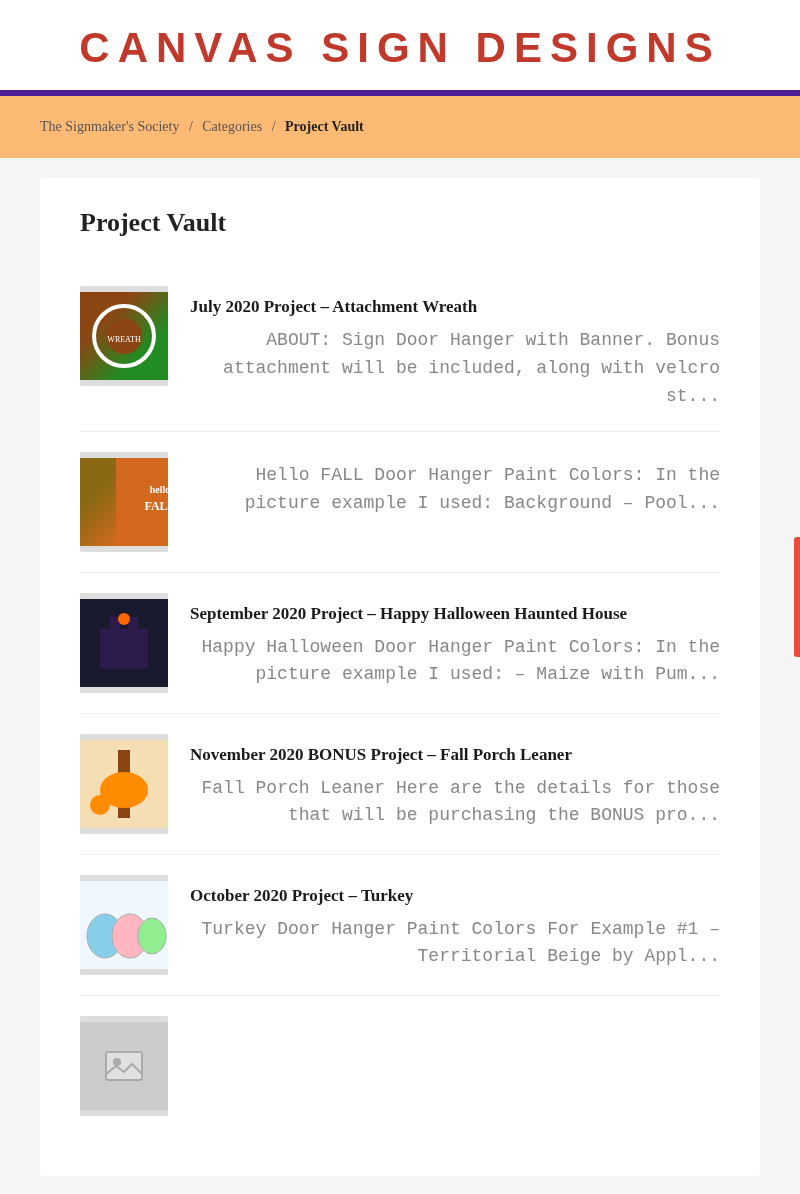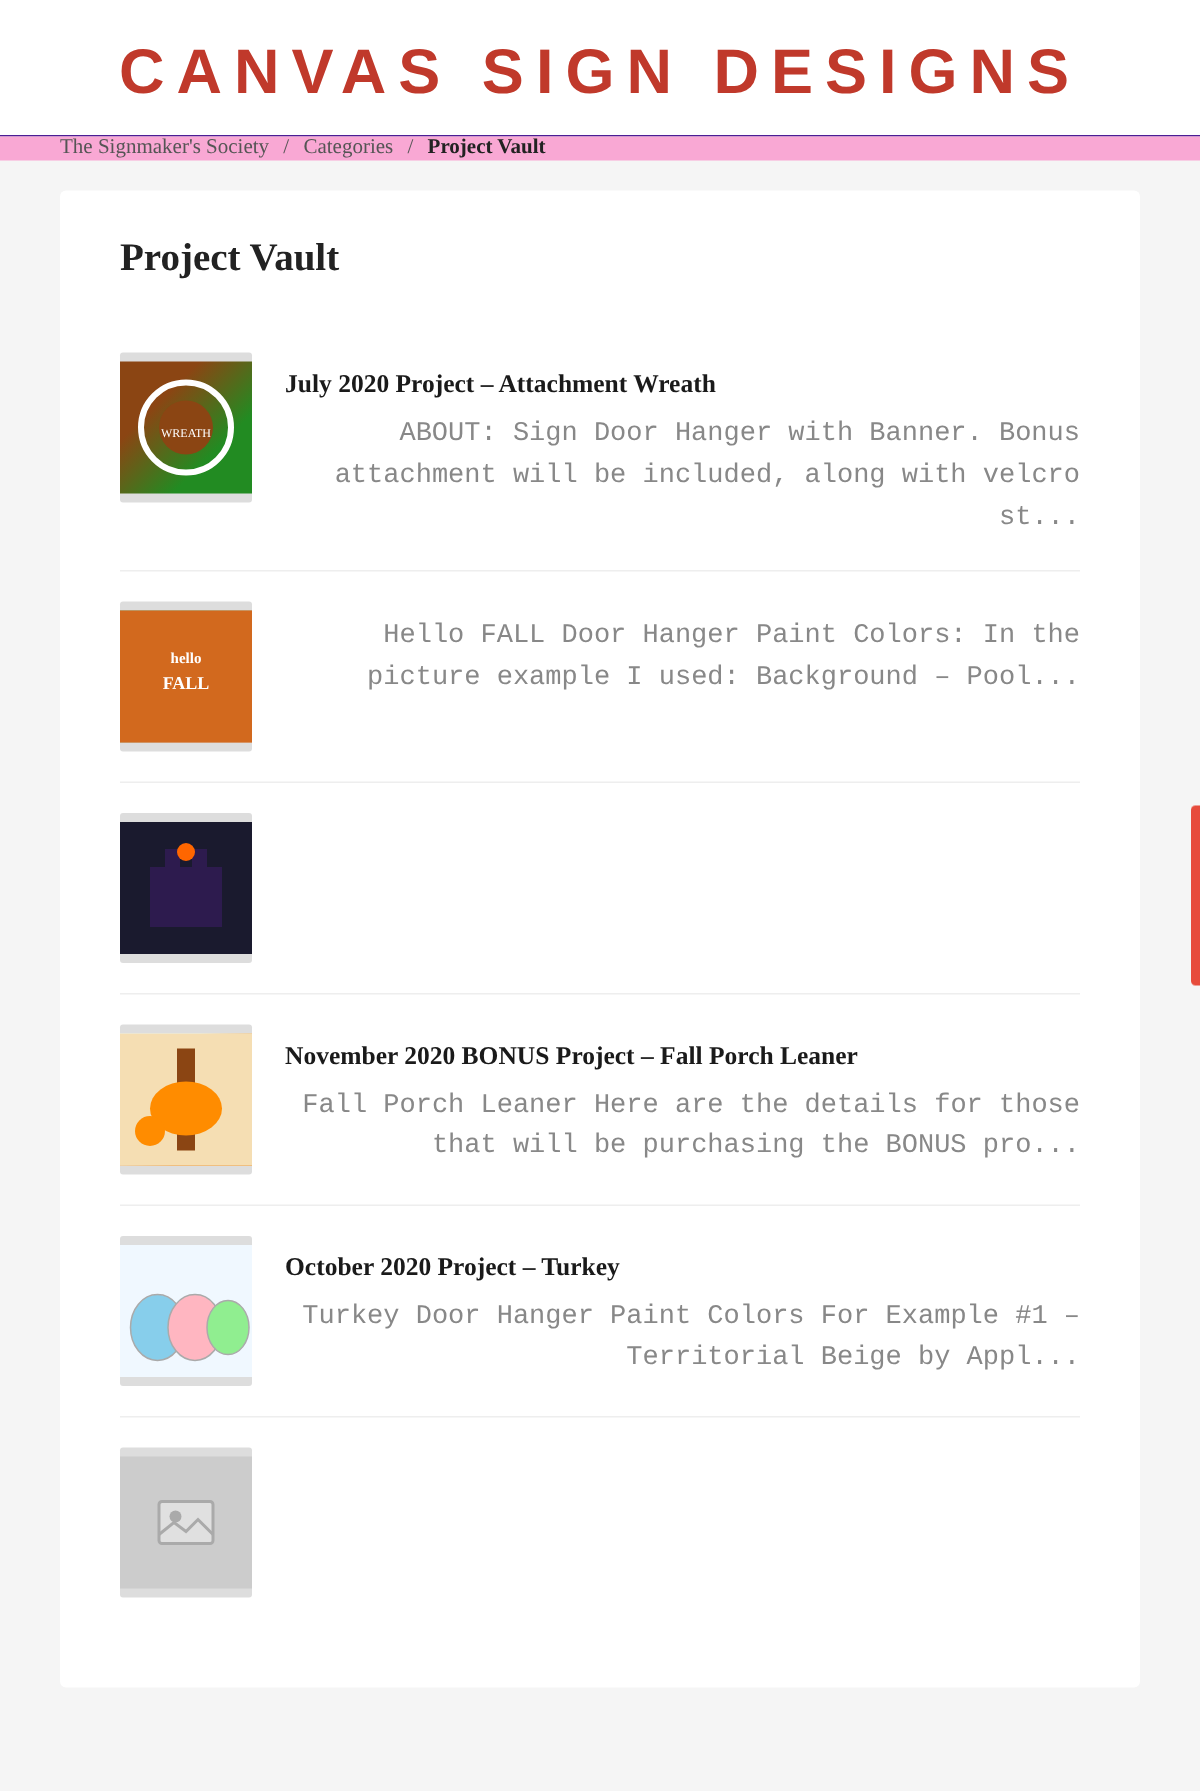--- a/index.html
+++ b/index.html
@@ -7,35 +7,35 @@
       font-family: Georgia, 'Times New Roman', serif;
       background: #f5f5f5;
       color: #333;
     }
 
     
     .site-header {
       background: #fff;
       text-align: center;
       padding: 24px 0 18px;
-      border-bottom: 1px solid #4c1d95;
+      border-bottom: 6px solid #4c1d95;
     }
     .site-title {
       font-family: 'Arial', sans-serif;
       font-size: 42px;
       font-weight: 900;
       letter-spacing: 8px;
       color: #c0392b;
       text-transform: uppercase;
     }
 
     
     .breadcrumb-bar {
-      background: #f9a8d4;
-      padding: 0 40px;
+      background: #fdba74;
+      padding: 23px 40px;
       font-size: 14px;
       color: #555;
     }
     .breadcrumb-bar a {
       color: #555;
       text-decoration: none;
     }
     .breadcrumb-bar .sep {
       margin: 0 6px;
     }
@@ -102,21 +102,21 @@
       background: #ccc;
       display: flex;
       align-items: center;
       justify-content: center;
       color: #999;
       font-size: 28px;
     }
 
     
     .thumb-1 { background: linear-gradient(135deg, #8B4513 30%, #228B22 70%); }
-    .thumb-2 { background: linear-gradient(135deg, #8B6914 30%, #D2691E 70%); }
+    .thumb-2 { background: linear-gradient(135deg, #8B6914 30%, #D2691E 70%); padding-left: 36px; }
     .thumb-3 { background: linear-gradient(135deg, #1a1a2e 40%, #4a0080 70%); }
     .thumb-4 { background: linear-gradient(135deg, #f5f5dc 30%, #FF8C00 70%); }
     .thumb-5 { background: linear-gradient(135deg, #87CEEB 30%, #FFB6C1 50%, #90EE90 70%); }
 
     
     .thumb-inner {
       width: 88px;
       height: 88px;
     }
 
@@ -203,20 +203,24 @@
         <div class="project-item">
           <div class="project-thumbnail">
             <div class="thumb-inner thumb-3"><svg width="88" height="88" viewBox="0 0 88 88">
                 <rect width="88" height="88" fill="#1a1a2e"></rect>
                 <rect x="20" y="30" width="48" height="40" fill="#2d1b4e"></rect>
                 <rect x="30" y="18" width="10" height="20" fill="#2d1b4e"></rect>
                 <rect x="48" y="18" width="10" height="20" fill="#2d1b4e"></rect>
                 <circle cx="44" cy="20" r="6" fill="#ff6600"></circle>
               </svg></div>
           </div>
+          <div class="project-info">
+            <div class="project-title">September 2020 Project – Happy Halloween Haunted House</div>
+            <div class="project-desc">Happy Halloween Door Hanger Paint Colors: In the picture example I used: – Maize with Pum...</div>
+          </div>
         </div>
         <div class="project-item">
           <div class="project-thumbnail">
             <div class="thumb-inner thumb-4"><svg width="88" height="88" viewBox="0 0 88 88">
                 <rect width="88" height="88" fill="#f5deb3"></rect>
                 <rect x="38" y="10" width="12" height="68" fill="#8B4513"></rect>
                 <ellipse cx="44" cy="50" rx="24" ry="18" fill="#FF8C00"></ellipse>
                 <circle cx="20" cy="65" r="10" fill="#FF8C00"></circle>
               </svg></div>
           </div>

